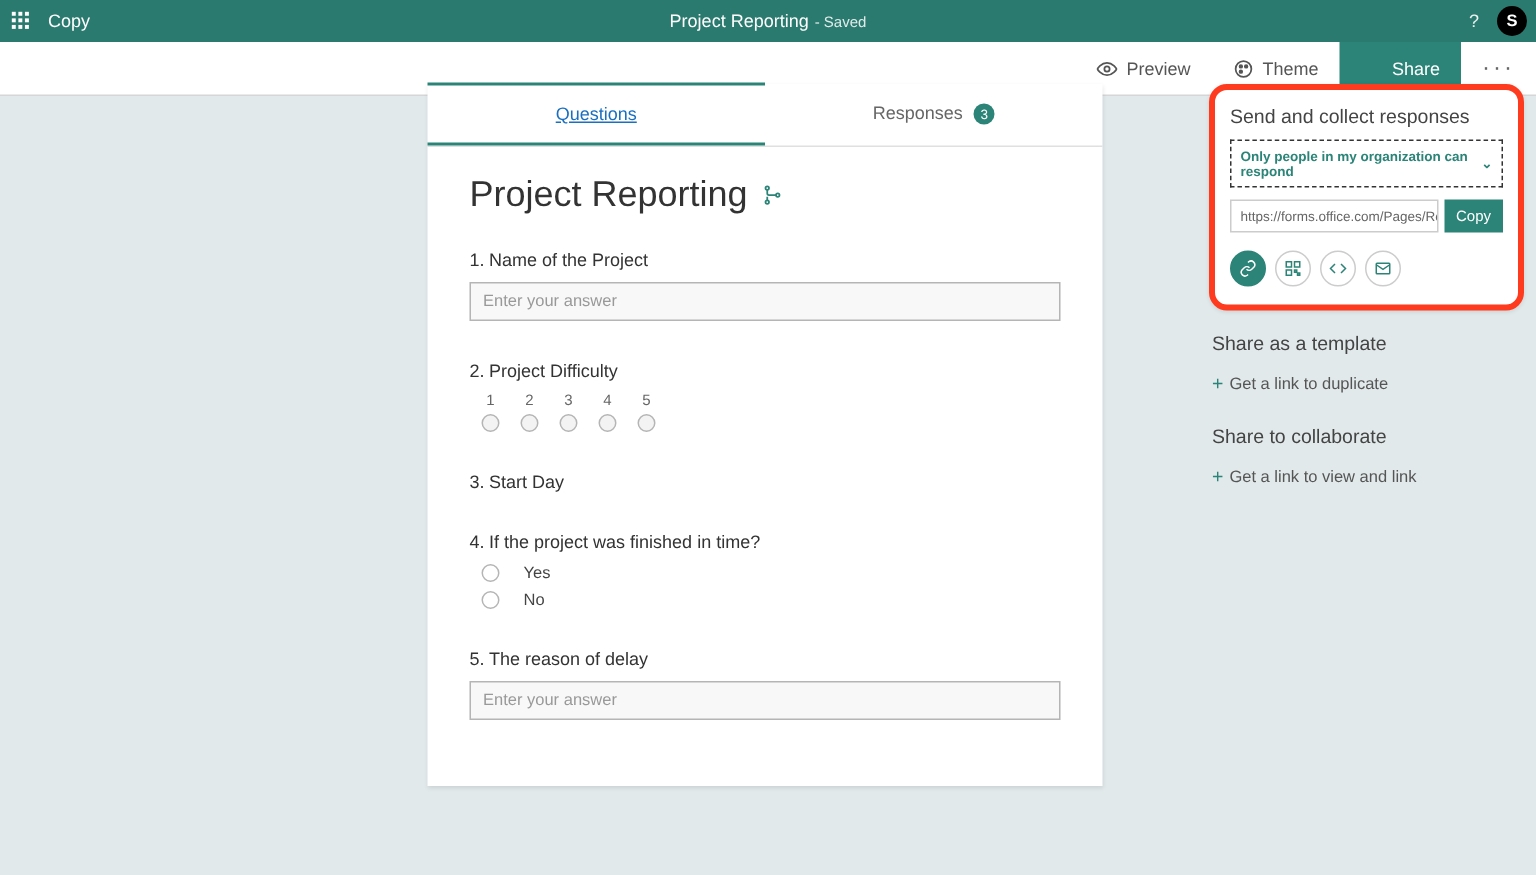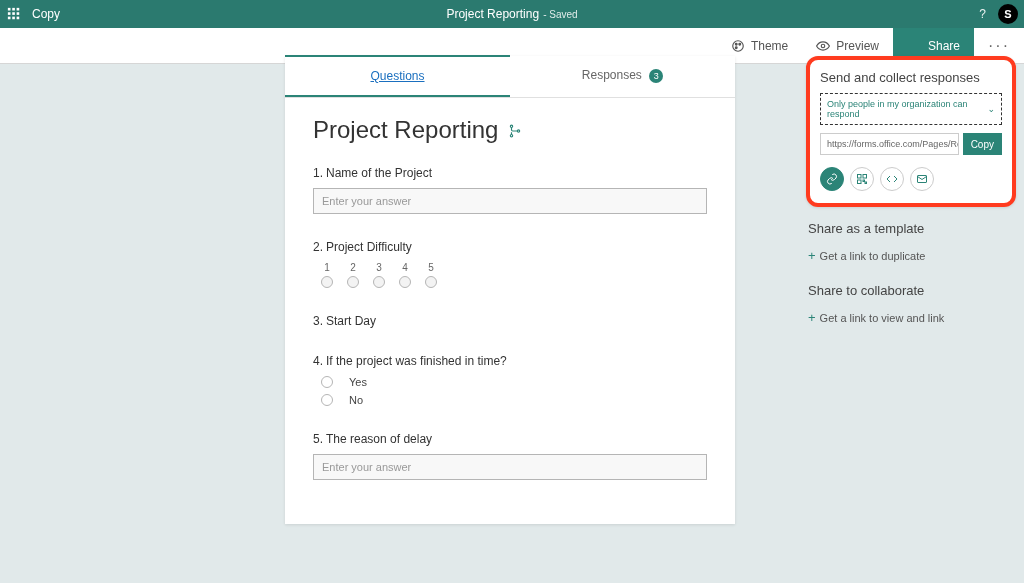--- a/index.html
+++ b/index.html
@@ -44,21 +44,21 @@
 .rating-scale { display: flex; gap: 14px; margin-left: 8px; }
 .rating-col { text-align: center; font-size: 10px; color: #666; }
 .rating-col .circle { width: 12px; height: 12px; border: 1px solid #b5b5b5; border-radius: 50%; margin: 3px auto 0; background:#f3f3f3; }
 
 .opt { display: flex; align-items: center; gap: 16px; font-size: 11px; color: #444; margin: 6px 0 6px 8px; }
 .opt .radio { width: 12px; height: 12px; border: 1px solid #b5b5b5; border-radius: 50%; }
 
 .share-panel { position: absolute; right: 8px; top: -8px; width: 210px; }
 .collect-box { background: #fff; border: 4px solid #ff3b1f; border-radius: 12px; padding: 10px 10px 12px; box-shadow: 0 1px 3px rgba(0,0,0,0.1); }
 .collect-title { font-size: 13px; color: #444; margin-bottom: 8px; }
-.perm-select { border: 1px dashed #333; padding: 5px 6px; font-size: 9px; color: #2b8477; display:flex; justify-content:space-between; align-items:center; cursor:pointer; }
+.perm-select { border: 1px dashed #333; padding: 5px 6px; font-size: 9px; color: #2b8477; display:flex; justify-content:space-between; align-items:center; cursor:pointer;font-weight:bold; }
 .link-row { display: flex; gap: 4px; margin-top: 8px; }
 .link-box { flex:1; border: 1px solid #ccc; padding: 5px 6px; font-size: 9px; color: #666; white-space: nowrap; overflow: hidden; }
 .copy-btn { background: #2b8477; color: #fff; font-size: 10px; padding: 0 8px; display:flex; align-items:center; cursor:pointer; }
 .share-icons { display: flex; gap: 6px; margin-top: 12px; }
 .share-ic { width: 24px; height: 24px; border: 1px solid #ccc; border-radius: 50%; display: flex; align-items: center; justify-content: center; color: #2b8477; cursor:pointer; }
 .share-ic.active { background: #2b8477; color: #fff; border-color:#2b8477; }
 .share-ic svg { width: 12px; height: 12px; }
 
 .sec-title { font-size: 13px; color: #444; margin: 14px 2px 6px; }
 .sec-link { font-size: 11px; color: #555; padding: 6px 2px; display:flex; align-items:center; gap:4px; cursor:pointer; }
@@ -88,33 +88,33 @@
   </div>
   <div class="top-right">
     <span style="opacity:.9">?</span>
     <div class="avatar">S</div>
   </div>
 </div>
 
 <div class="cmdbar">
   <div class="cmd-item">
     <svg viewBox="0 0 24 24" fill="none" stroke="#555" stroke-width="2">
+        <path d="M1 12s4-7 11-7 11 7 11 7-4 7-11 7S1 12 1 12z"></path>
+        <circle cx="12" cy="12" r="3"></circle>
+      </svg>
+    <span>Preview</span>
+  </div>
+  <div class="cmd-item">
+    <svg viewBox="0 0 24 24" fill="none" stroke="#555" stroke-width="2">
         <circle cx="12" cy="12" r="9"></circle>
         <circle cx="9" cy="9" r="1.5" fill="#555"></circle>
         <circle cx="15" cy="9" r="1.5" fill="#555"></circle>
         <circle cx="9" cy="15" r="1.5" fill="#555"></circle>
       </svg>
     <span>Theme</span>
-  </div>
-  <div class="cmd-item">
-    <svg viewBox="0 0 24 24" fill="none" stroke="#555" stroke-width="2">
-        <path d="M1 12s4-7 11-7 11 7 11 7-4 7-11 7S1 12 1 12z"></path>
-        <circle cx="12" cy="12" r="3"></circle>
-      </svg>
-    <span>Preview</span>
   </div>
   <div class="cmd-item share">
     <span>Share</span>
   </div>
   <div class="cmd-item">
       <span class="ellipsis">···</span>
     </div>
 </div>
 
 <div class="canvas">

